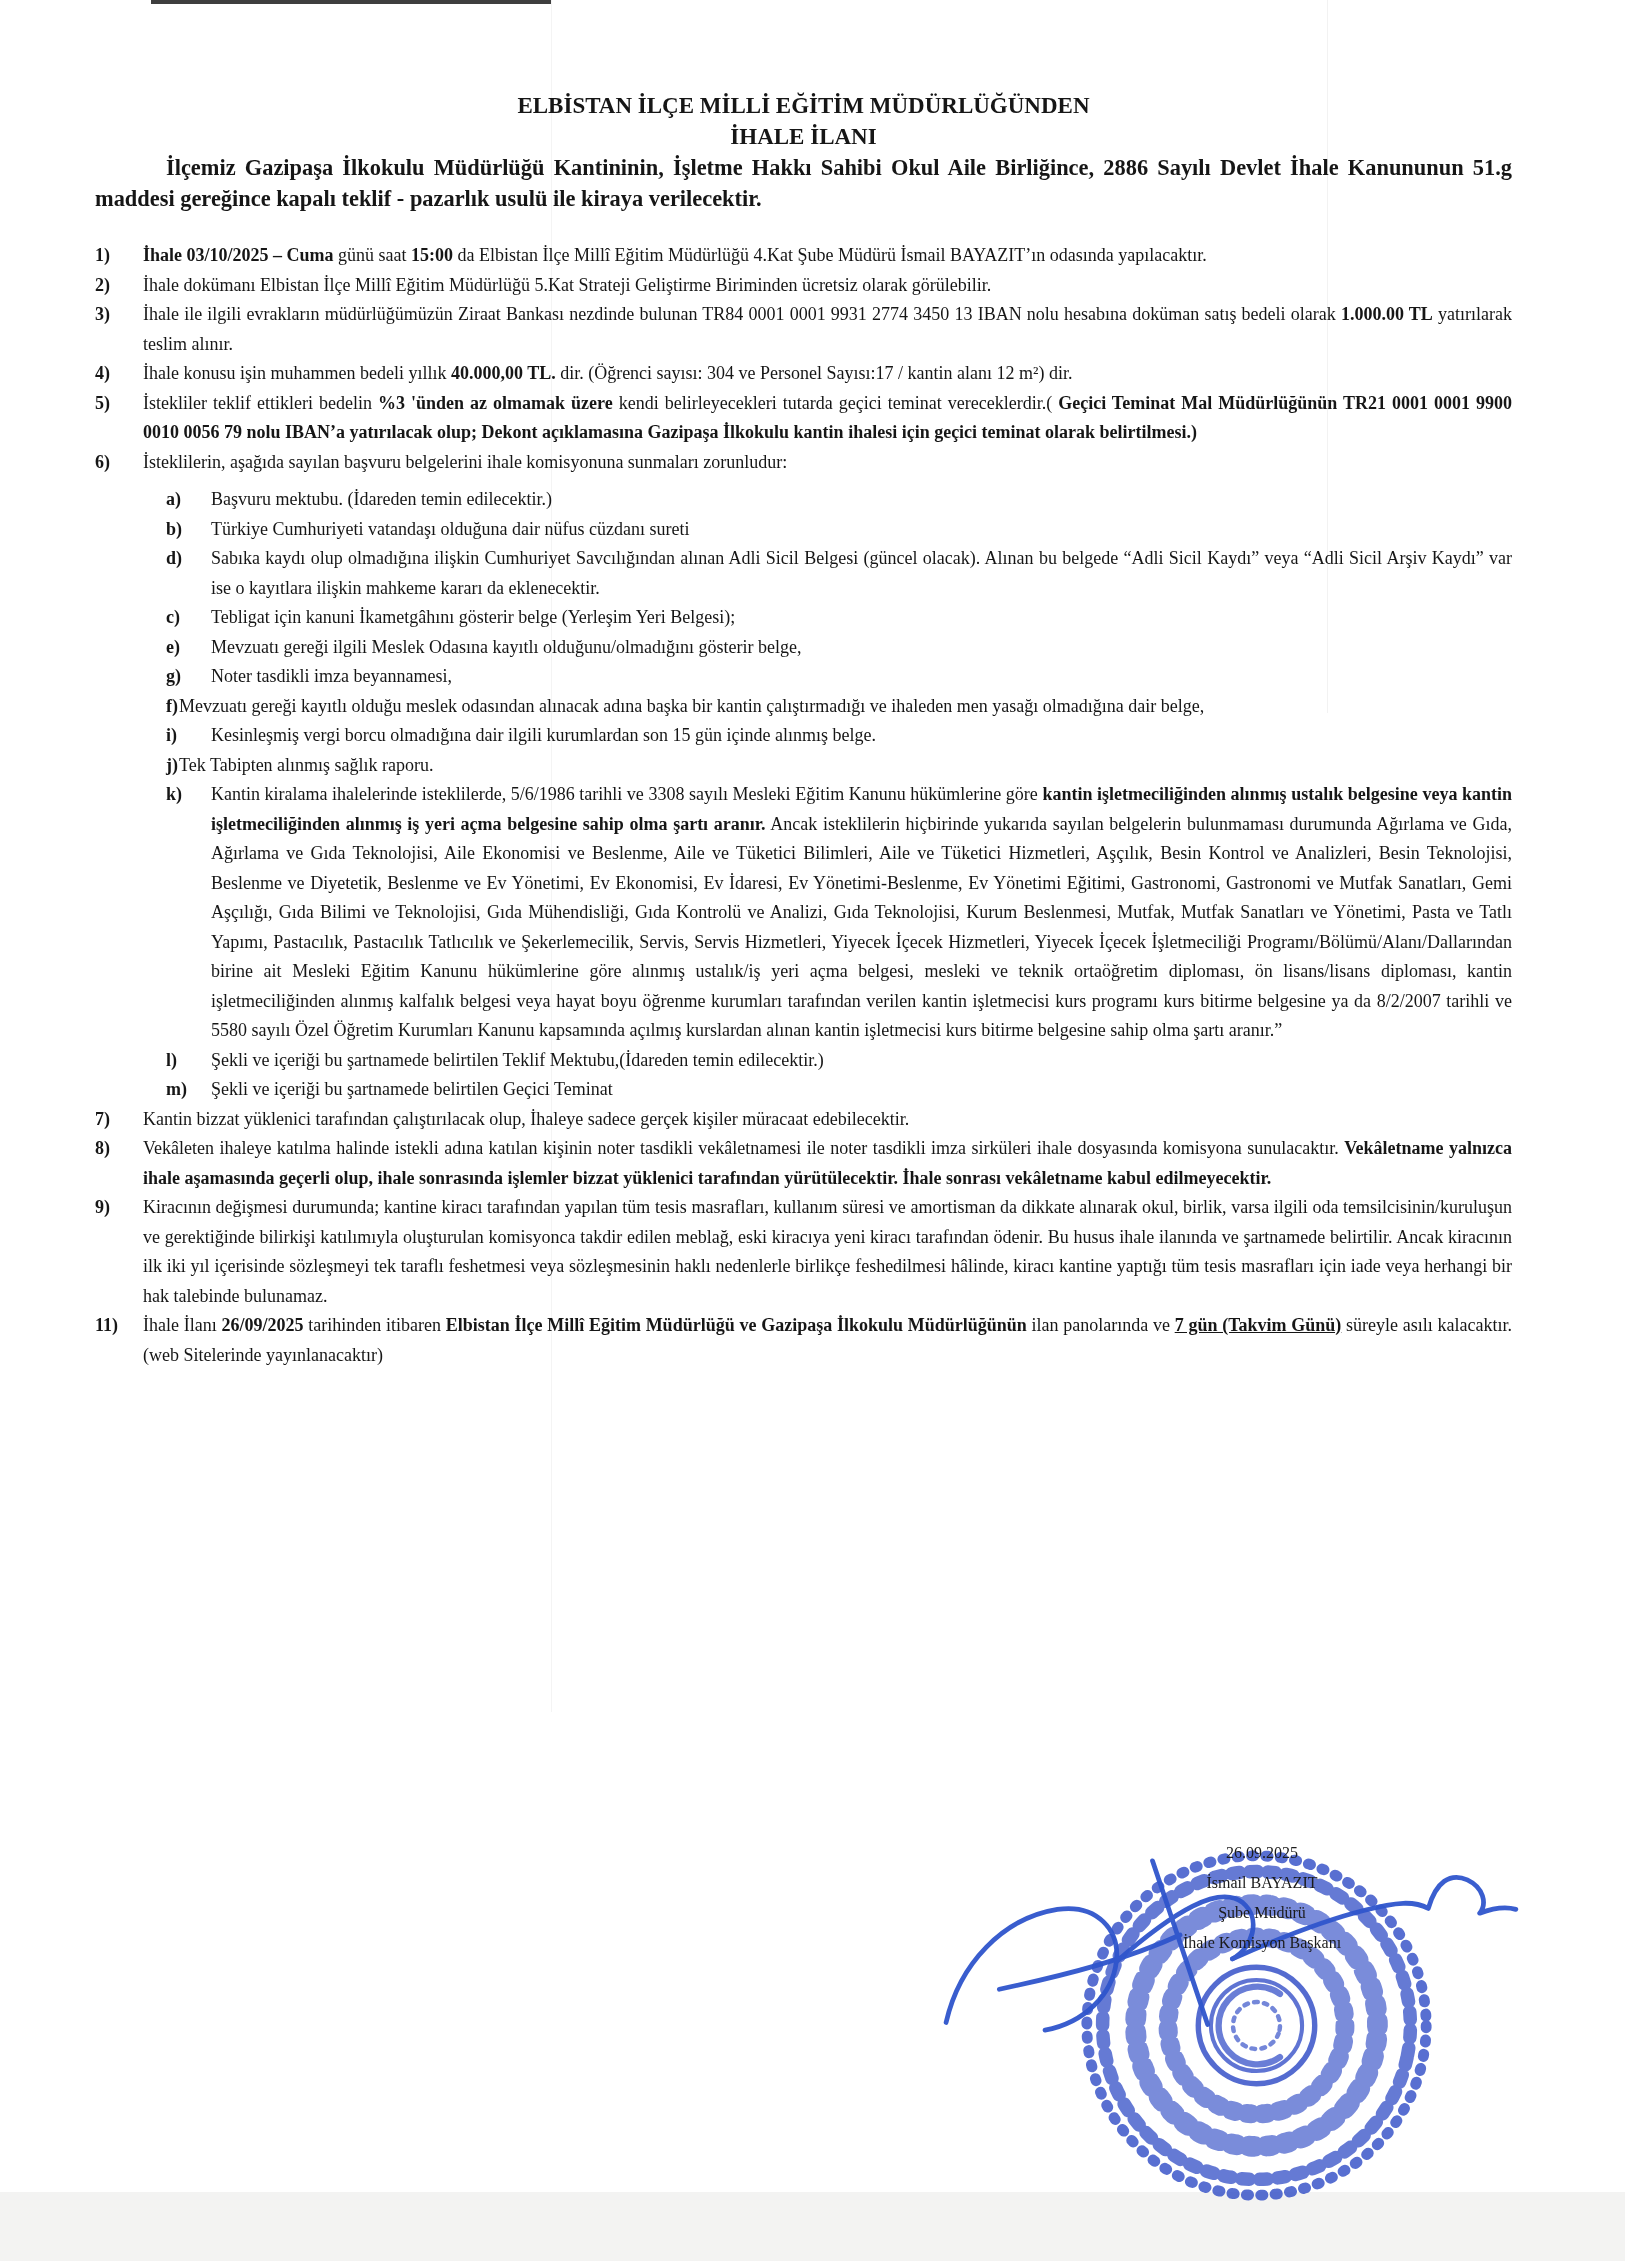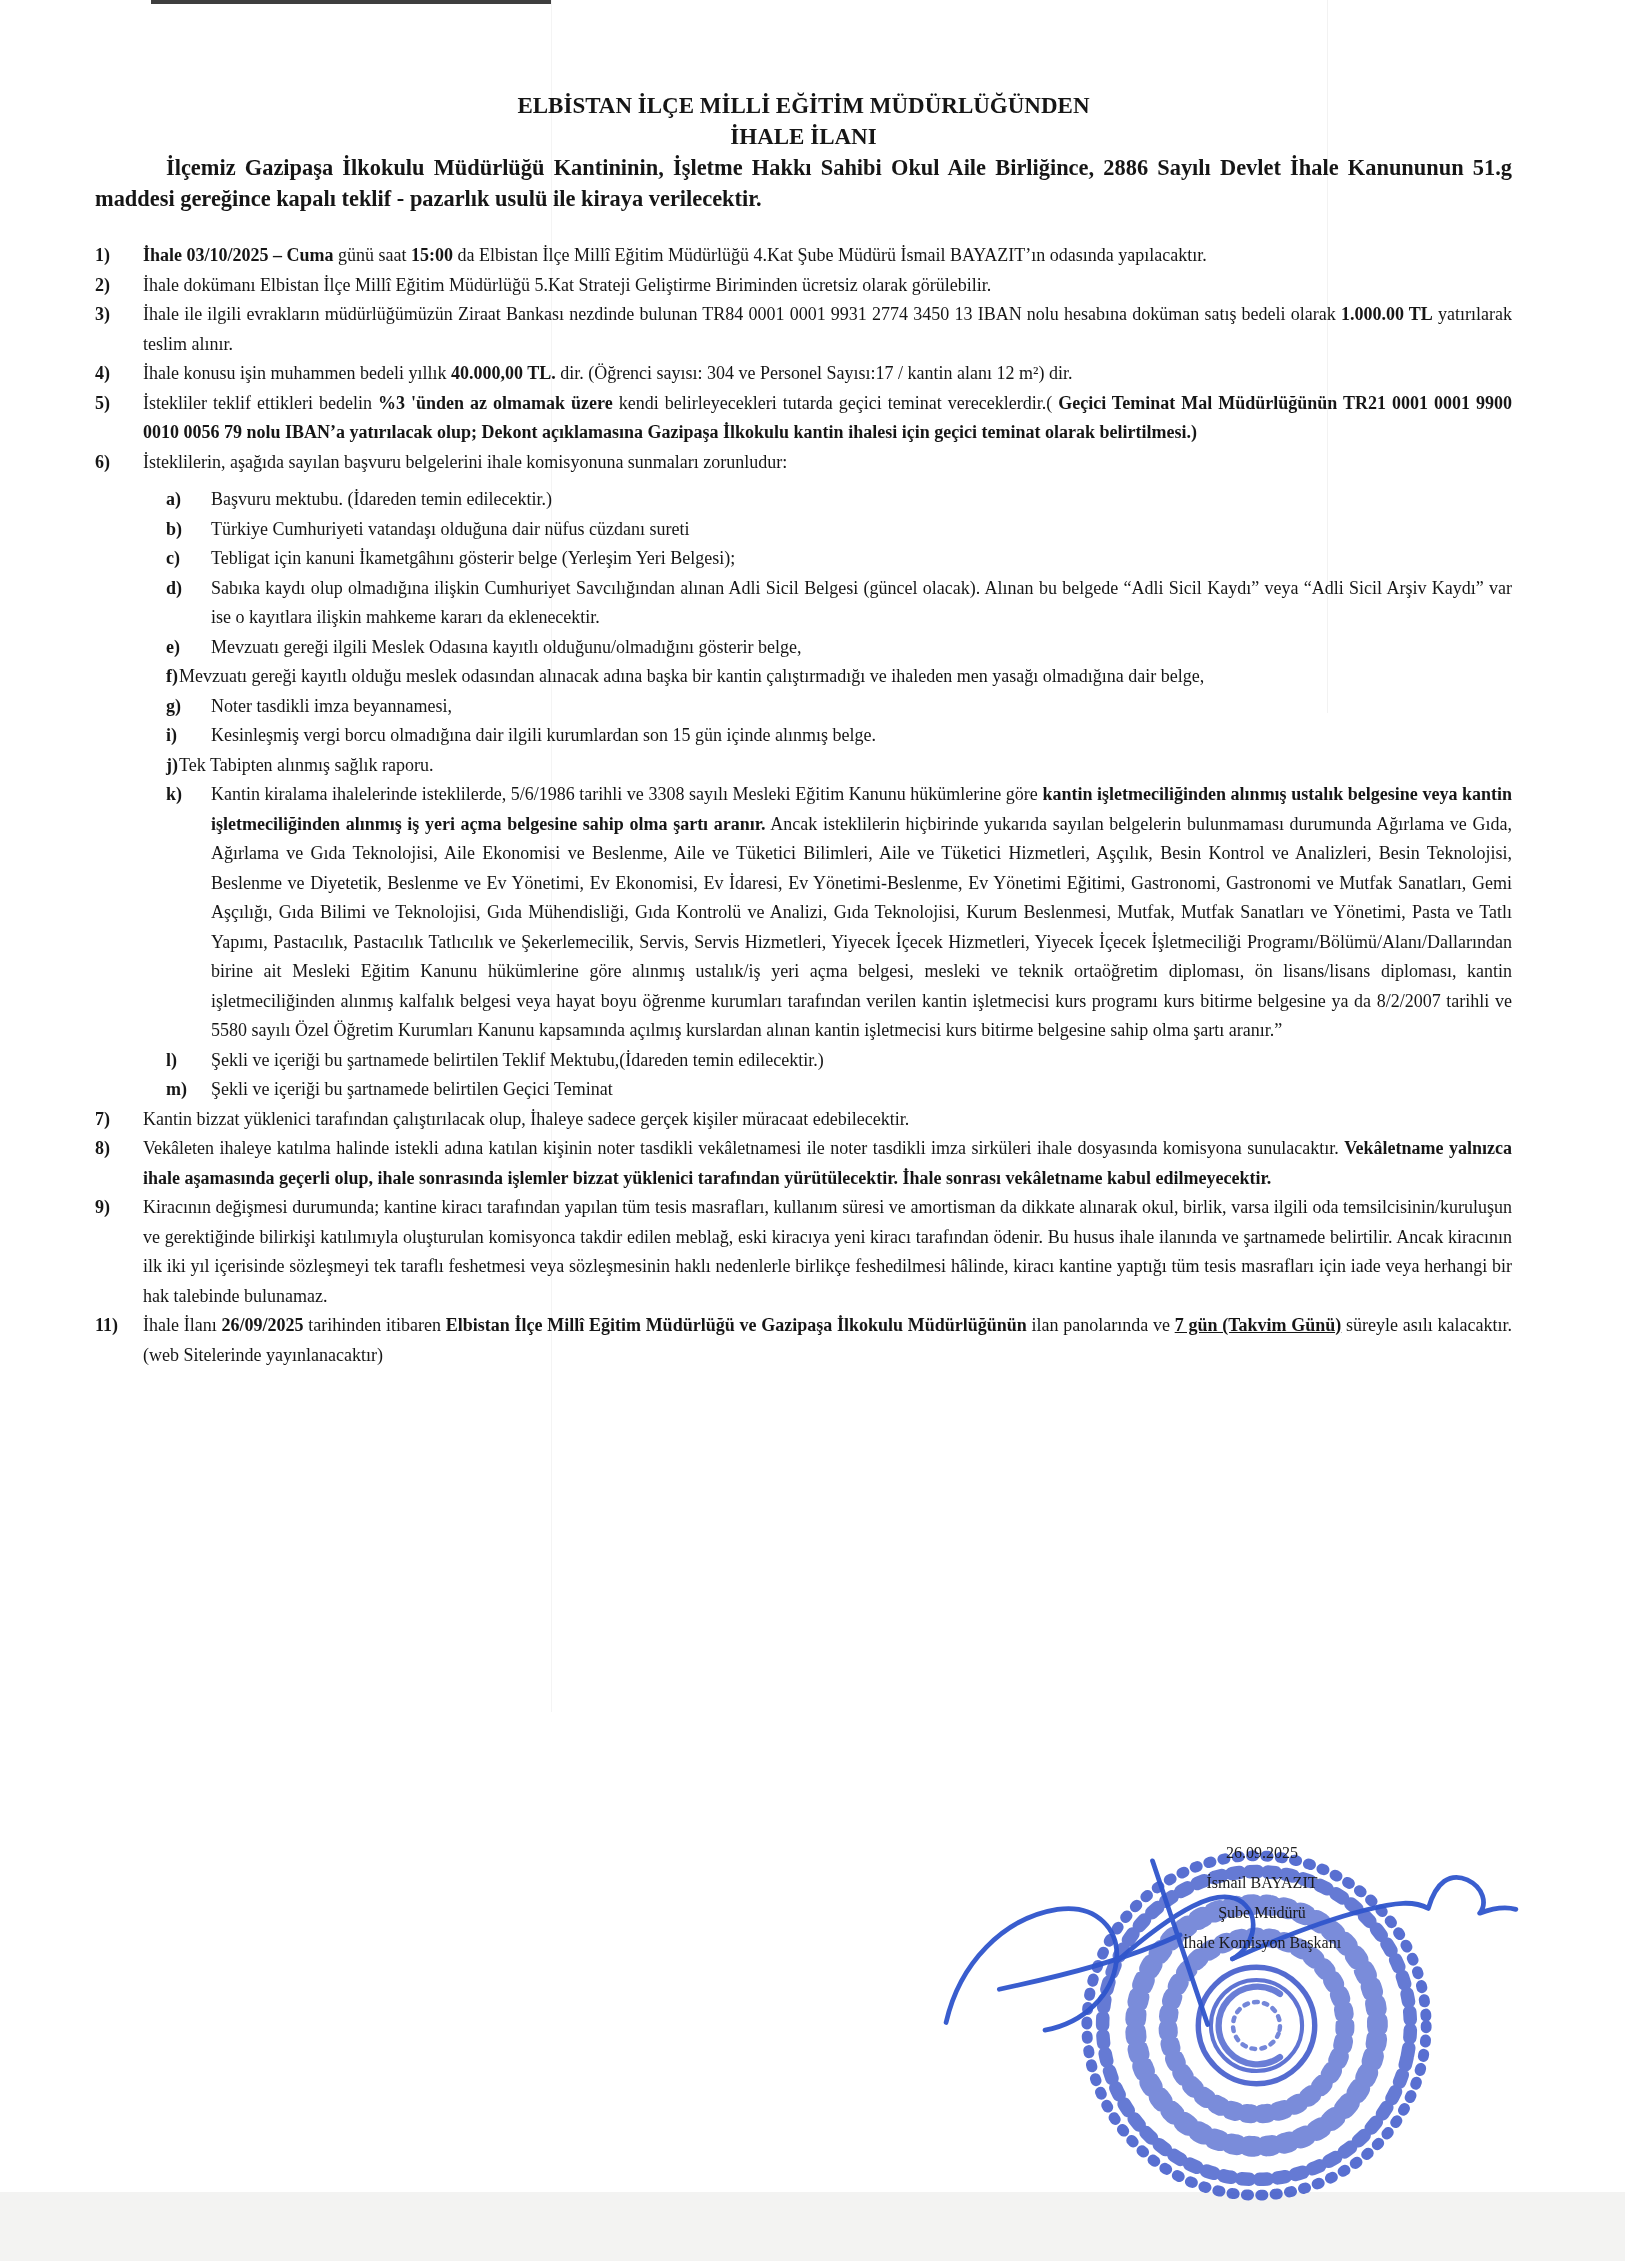--- a/index.html
+++ b/index.html
@@ -120,33 +120,33 @@
       <div>
         <div class="item-text"><span class="marker">6)</span><span>İsteklilerin, aşağıda sayılan başvuru belgelerini ihale komisyonuna sunmaları zorunludur:</span></div>
         <div class="sublist">
           <div>
             <div class="sub-text"><span class="marker">a)</span><span>Başvuru mektubu. (İdareden temin edilecektir.)</span></div>
           </div>
           <div>
             <div class="sub-text"><span class="marker">b)</span><span>Türkiye Cumhuriyeti vatandaşı olduğuna dair nüfus cüzdanı sureti</span></div>
           </div>
           <div>
+            <div class="sub-text"><span class="marker">d)</span><span>Sabıka kaydı olup olmadığına ilişkin Cumhuriyet Savcılığından alınan Adli Sicil Belgesi (güncel olacak). Alınan bu belgede “Adli Sicil Kaydı” veya “Adli Sicil Arşiv Kaydı” var ise o kayıtlara ilişkin mahkeme kararı da eklenecektir.</span></div>
+          </div>
+          <div>
             <div class="sub-text"><span class="marker">c)</span><span>Tebligat için kanuni İkametgâhını gösterir belge (Yerleşim Yeri Belgesi);</span></div>
           </div>
           <div>
-            <div class="sub-text"><span class="marker">d)</span><span>Sabıka kaydı olup olmadığına ilişkin Cumhuriyet Savcılığından alınan Adli Sicil Belgesi (güncel olacak). Alınan bu belgede “Adli Sicil Kaydı” veya “Adli Sicil Arşiv Kaydı” var ise o kayıtlara ilişkin mahkeme kararı da eklenecektir.</span></div>
-          </div>
-          <div>
             <div class="sub-text"><span class="marker">e)</span><span>Mevzuatı gereği ilgili Meslek Odasına kayıtlı olduğunu/olmadığını gösterir belge,</span></div>
           </div>
           <div>
+            <div class="sub-text"><span class="marker">g)</span><span>Noter tasdikli imza beyannamesi,</span></div>
+          </div>
+          <div>
             <div class="sub-text"><span class="marker flush">f)</span><span>Mevzuatı gereği kayıtlı olduğu meslek odasından alınacak adına başka bir kantin çalıştırmadığı ve ihaleden men yasağı olmadığına dair belge,</span></div>
-          </div>
-          <div>
-            <div class="sub-text"><span class="marker">g)</span><span>Noter tasdikli imza beyannamesi,</span></div>
           </div>
           <div>
             <div class="sub-text"><span class="marker">i)</span><span>Kesinleşmiş vergi borcu olmadığına dair ilgili kurumlardan son 15 gün içinde alınmış belge.</span></div>
           </div>
           <div>
             <div class="sub-text"><span class="marker flush">j)</span><span>Tek Tabipten alınmış sağlık raporu.</span></div>
           </div>
           <div>
             <div class="sub-text"><span class="marker">k)</span><span>Kantin kiralama ihalelerinde isteklilerde, 5/6/1986 tarihli ve 3308 sayılı Mesleki Eğitim Kanunu hükümlerine göre </span><span class="b">kantin işletmeciliğinden alınmış ustalık belgesine veya kantin işletmeciliğinden alınmış iş yeri açma belgesine sahip olma şartı aranır.</span><span> Ancak isteklilerin hiçbirinde yukarıda sayılan belgelerin bulunmaması durumunda Ağırlama ve Gıda, Ağırlama ve Gıda Teknolojisi, Aile Ekonomisi ve Beslenme, Aile ve Tüketici Bilimleri, Aile ve Tüketici Hizmetleri, Aşçılık, Besin Kontrol ve Analizleri, Besin Teknolojisi, Beslenme ve Diyetetik, Beslenme ve Ev Yönetimi, Ev Ekonomisi, Ev İdaresi, Ev Yönetimi-Beslenme, Ev Yönetimi Eğitimi, Gastronomi, Gastronomi ve Mutfak Sanatları, Gemi Aşçılığı, Gıda Bilimi ve Teknolojisi, Gıda Mühendisliği, Gıda Kontrolü ve Analizi, Gıda Teknolojisi, Kurum Beslenmesi, Mutfak, Mutfak Sanatları ve Yönetimi, Pasta ve Tatlı Yapımı, Pastacılık, Pastacılık Tatlıcılık ve Şekerlemecilik, Servis, Servis Hizmetleri, Yiyecek İçecek Hizmetleri, Yiyecek İçecek İşletmeciliği Programı/Bölümü/Alanı/Dallarından birine ait Mesleki Eğitim Kanunu hükümlerine göre alınmış ustalık/iş yeri açma belgesi, mesleki ve teknik ortaöğretim diploması, ön lisans/lisans diploması, kantin işletmeciliğinden alınmış kalfalık belgesi veya hayat boyu öğrenme kurumları tarafından verilen kantin işletmecisi kurs programı kurs bitirme belgesine ya da 8/2/2007 tarihli ve 5580 sayılı Özel Öğretim Kurumları Kanunu kapsamında açılmış kurslardan alınan kantin işletmecisi kurs bitirme belgesine sahip olma şartı aranır.”</span></div>
           </div>

